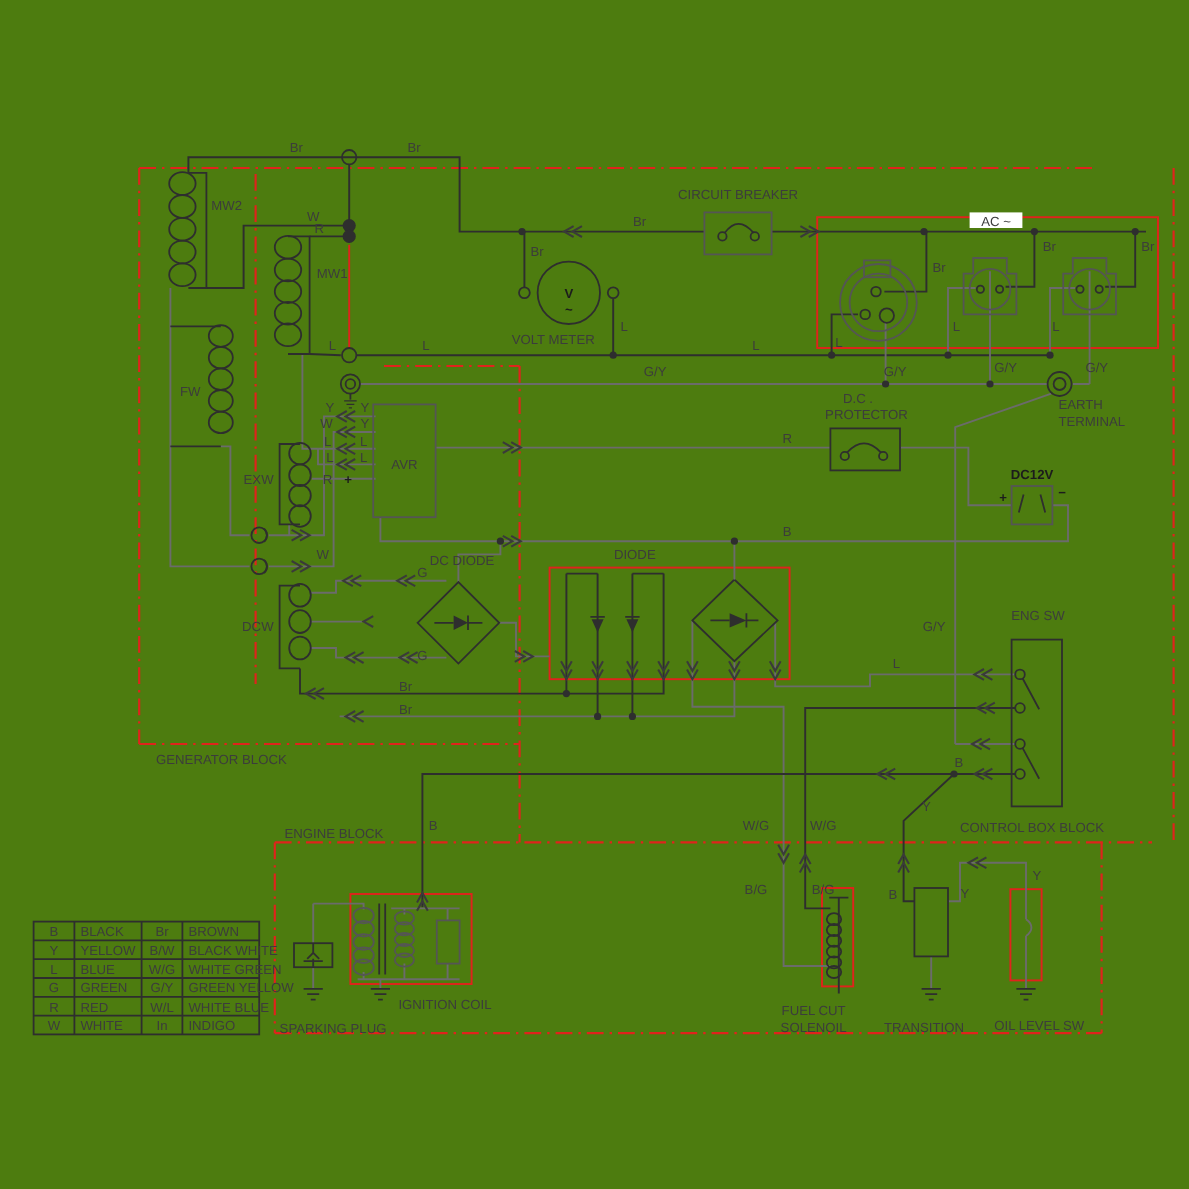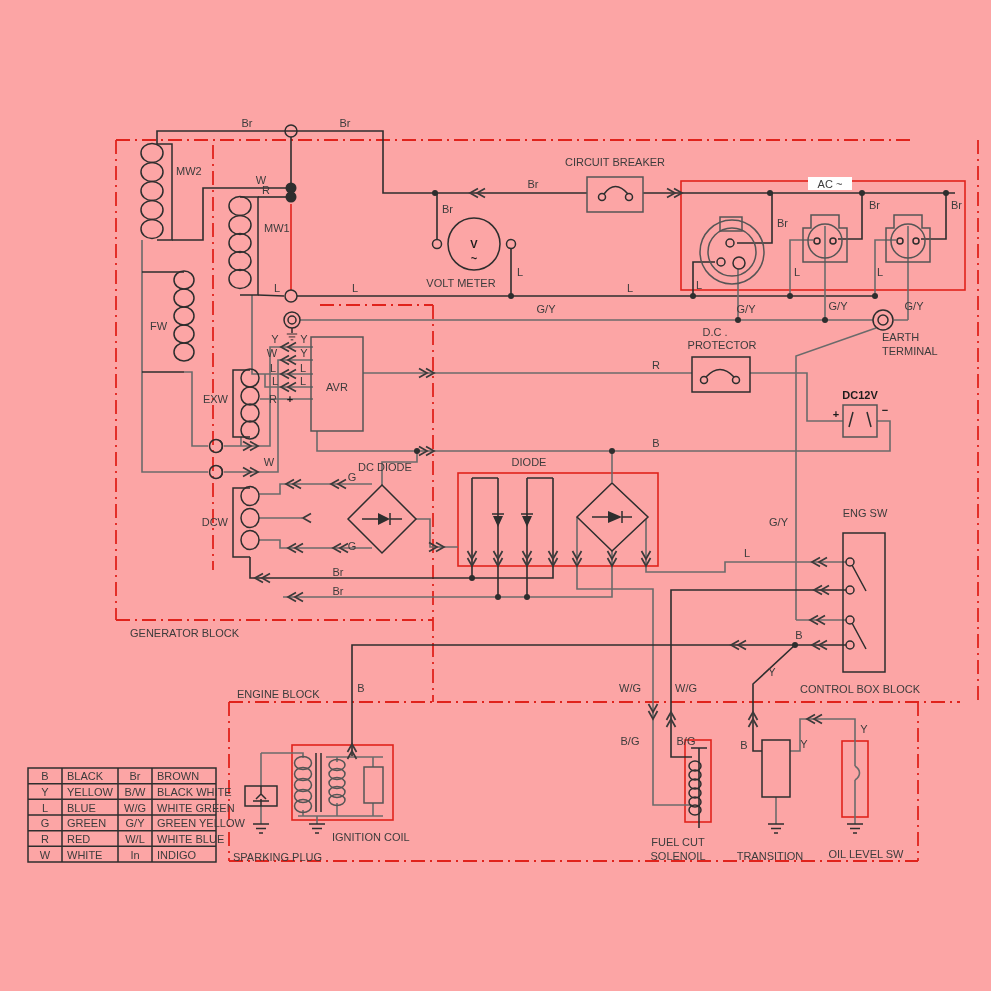--- a/index.html
+++ b/index.html
@@ -1,16 +1,16 @@
 <!DOCTYPE html>
 <html><head>
 <meta charset="utf-8">
 <style>
   html,body{margin:0;padding:0;background:#fff;}
-  .stage{position:relative;width:991px;height:991px;background:#fca5a5;
+  .stage{position:relative;width:991px;height:991px;background:#4d7c0f;
          font-family:"Liberation Sans", sans-serif;}
   svg{position:absolute;left:0;top:0;}
   svg text{font-family:"Liberation Sans", sans-serif;fill:#3c3c3c;font-size:11px;}
   .tm{text-anchor:middle;}
   .te{text-anchor:end;}
   .bold{font-weight:bold;fill:#1c1c1c;}
   .wk{stroke:#2e2e2e;fill:none;stroke-width:1.6;}
   .wg{stroke:#6b6b6b;fill:none;stroke-width:1.6;}
   .rd{stroke:#e0231c;fill:none;stroke-width:1.6;}
   .rdash{stroke:#e0231c;fill:none;stroke-width:1.8;stroke-dasharray:14 5 2 5;}

